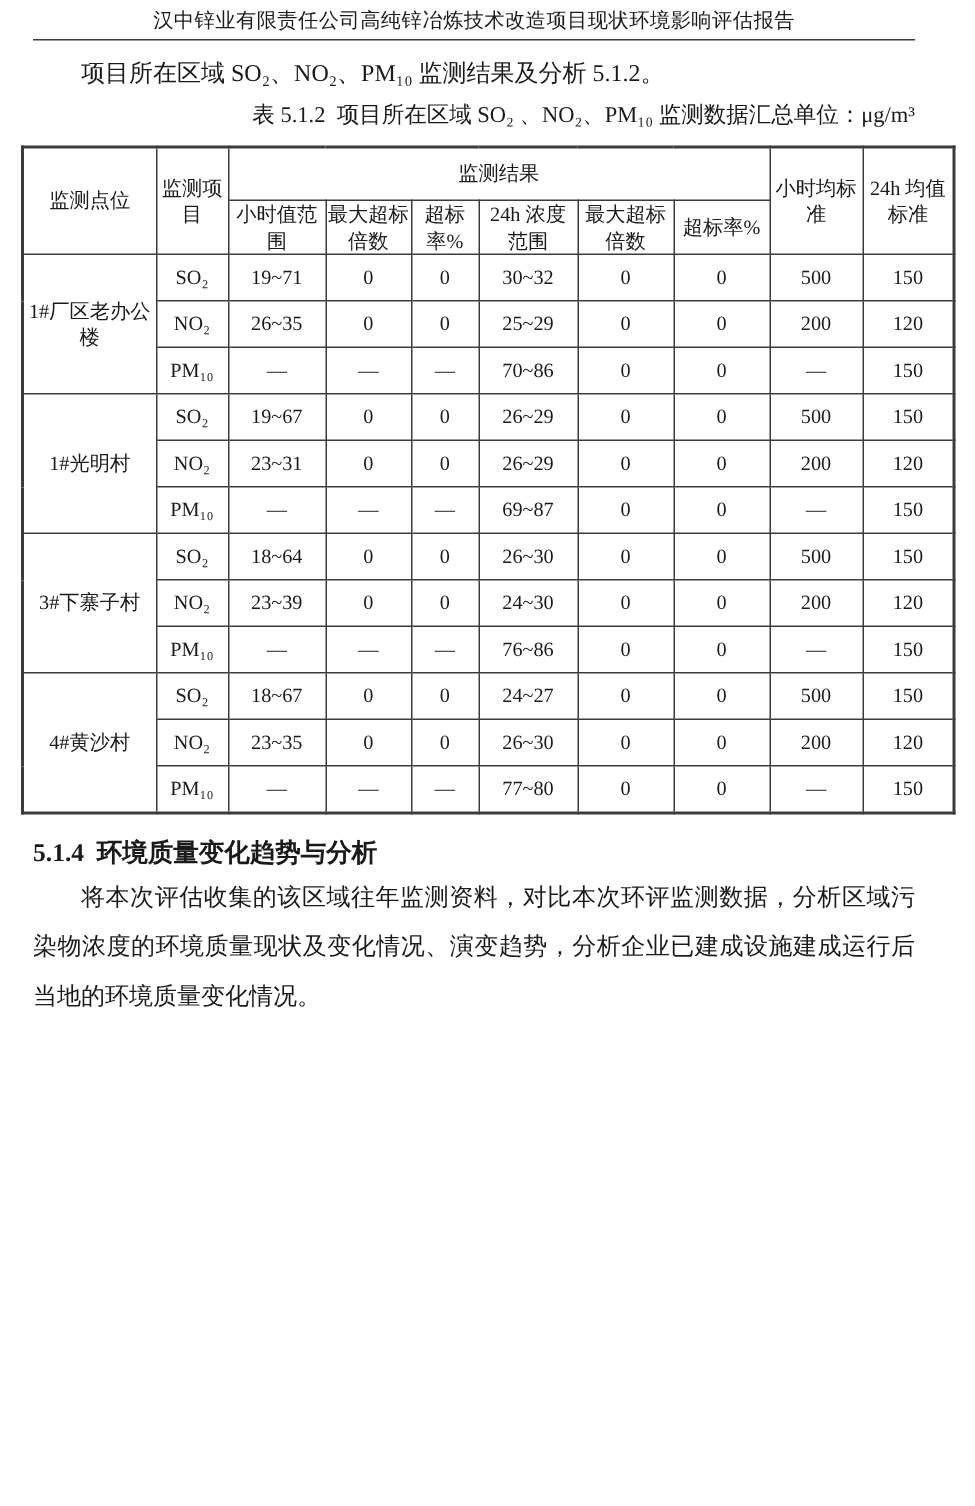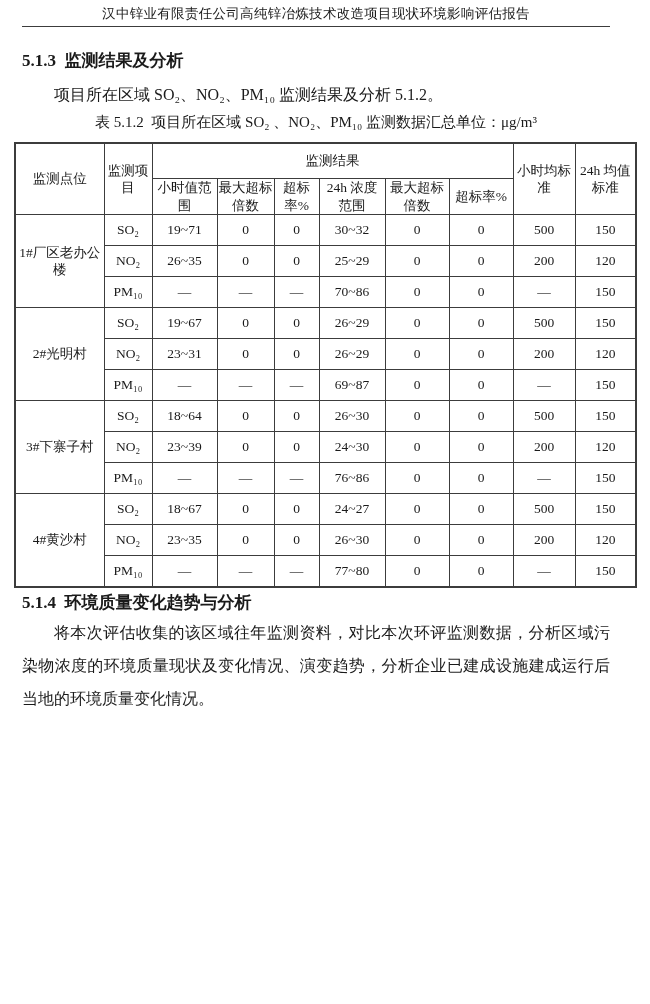--- a/index.html
+++ b/index.html
@@ -8,23 +8,23 @@
     background:#ffffff; overflow:hidden;
     font-family:"Liberation Serif","DejaVu Serif",serif; color:#1a1a1a;
   }
   .content { padding:6px 40px 0 22px; }
   .doc-header {
     text-align:center; font-size:13.5px; line-height:16px;
     padding-bottom:4px; border-bottom:1.6px solid #3c3c3c; letter-spacing:0.3px;
   }
   .sec-heading { font-size:17px; line-height:23px; font-weight:bold; margin:0; }
   .h513 { margin-top:22px; }
-  .h514 { margin-top:3px; }
+  .h514 { margin-top:14px; }
   .intro { font-size:16px; line-height:24px; margin:11px 0 0 0; text-indent:2em; }
-  .caption { text-align:center; font-size:15px; line-height:20px; margin-top:5px; }
+  .caption { text-align:right; font-size:15px; line-height:20px; margin-top:5px; }
   table.monitor {
     border-collapse:collapse; table-layout:fixed;
     width:621px; margin:10px 0 0 -8px;
     border:2px solid #3c3c3c;
   }
   table.monitor td {
     border:1px solid #3c3c3c; text-align:center; vertical-align:middle;
     font-size:13.5px; line-height:1.3; padding:0 1px; overflow:hidden;
   }
   tr.hrow td { height:34px; }
@@ -40,21 +40,20 @@
 </head>
 <body>
 
 <div class="page">
   <div class="content">
 
     <div class="doc-header">
       <span>汉中锌业有限责任公司高纯锌冶炼技术改造项目现状环境影响评估报告</span>
     </div>
 
-    <h2 class="sec-heading h513">5.1.3&nbsp; 监测结果及分析</h2>
 
     <p class="intro">项目所在区域 SO₂、NO₂、PM₁₀ 监测结果及分析 5.1.2。</p>
 
     <div class="caption">表 5.1.2&nbsp; 项目所在区域 SO₂ 、NO₂、PM₁₀ 监测数据汇总单位：μg/m³</div>
 
     <table class="monitor">
       <colgroup>
         <col style="width:89px">
           <col style="width:48px">
           <col style="width:65px">
@@ -112,21 +111,21 @@
           <td>—</td>
           <td>—</td>
           <td>70~86</td>
           <td>0</td>
           <td>0</td>
           <td>—</td>
           <td>150</td>
         </tr>
 
         <tr class="drow">
-          <td rowspan="3">2#光明村</td>
+          <td rowspan="3">1#光明村</td>
           <td>SO₂</td>
           <td>19~67</td>
           <td>0</td>
           <td>0</td>
           <td>26~29</td>
           <td>0</td>
           <td>0</td>
           <td>500</td>
           <td>150</td>
         </tr>

